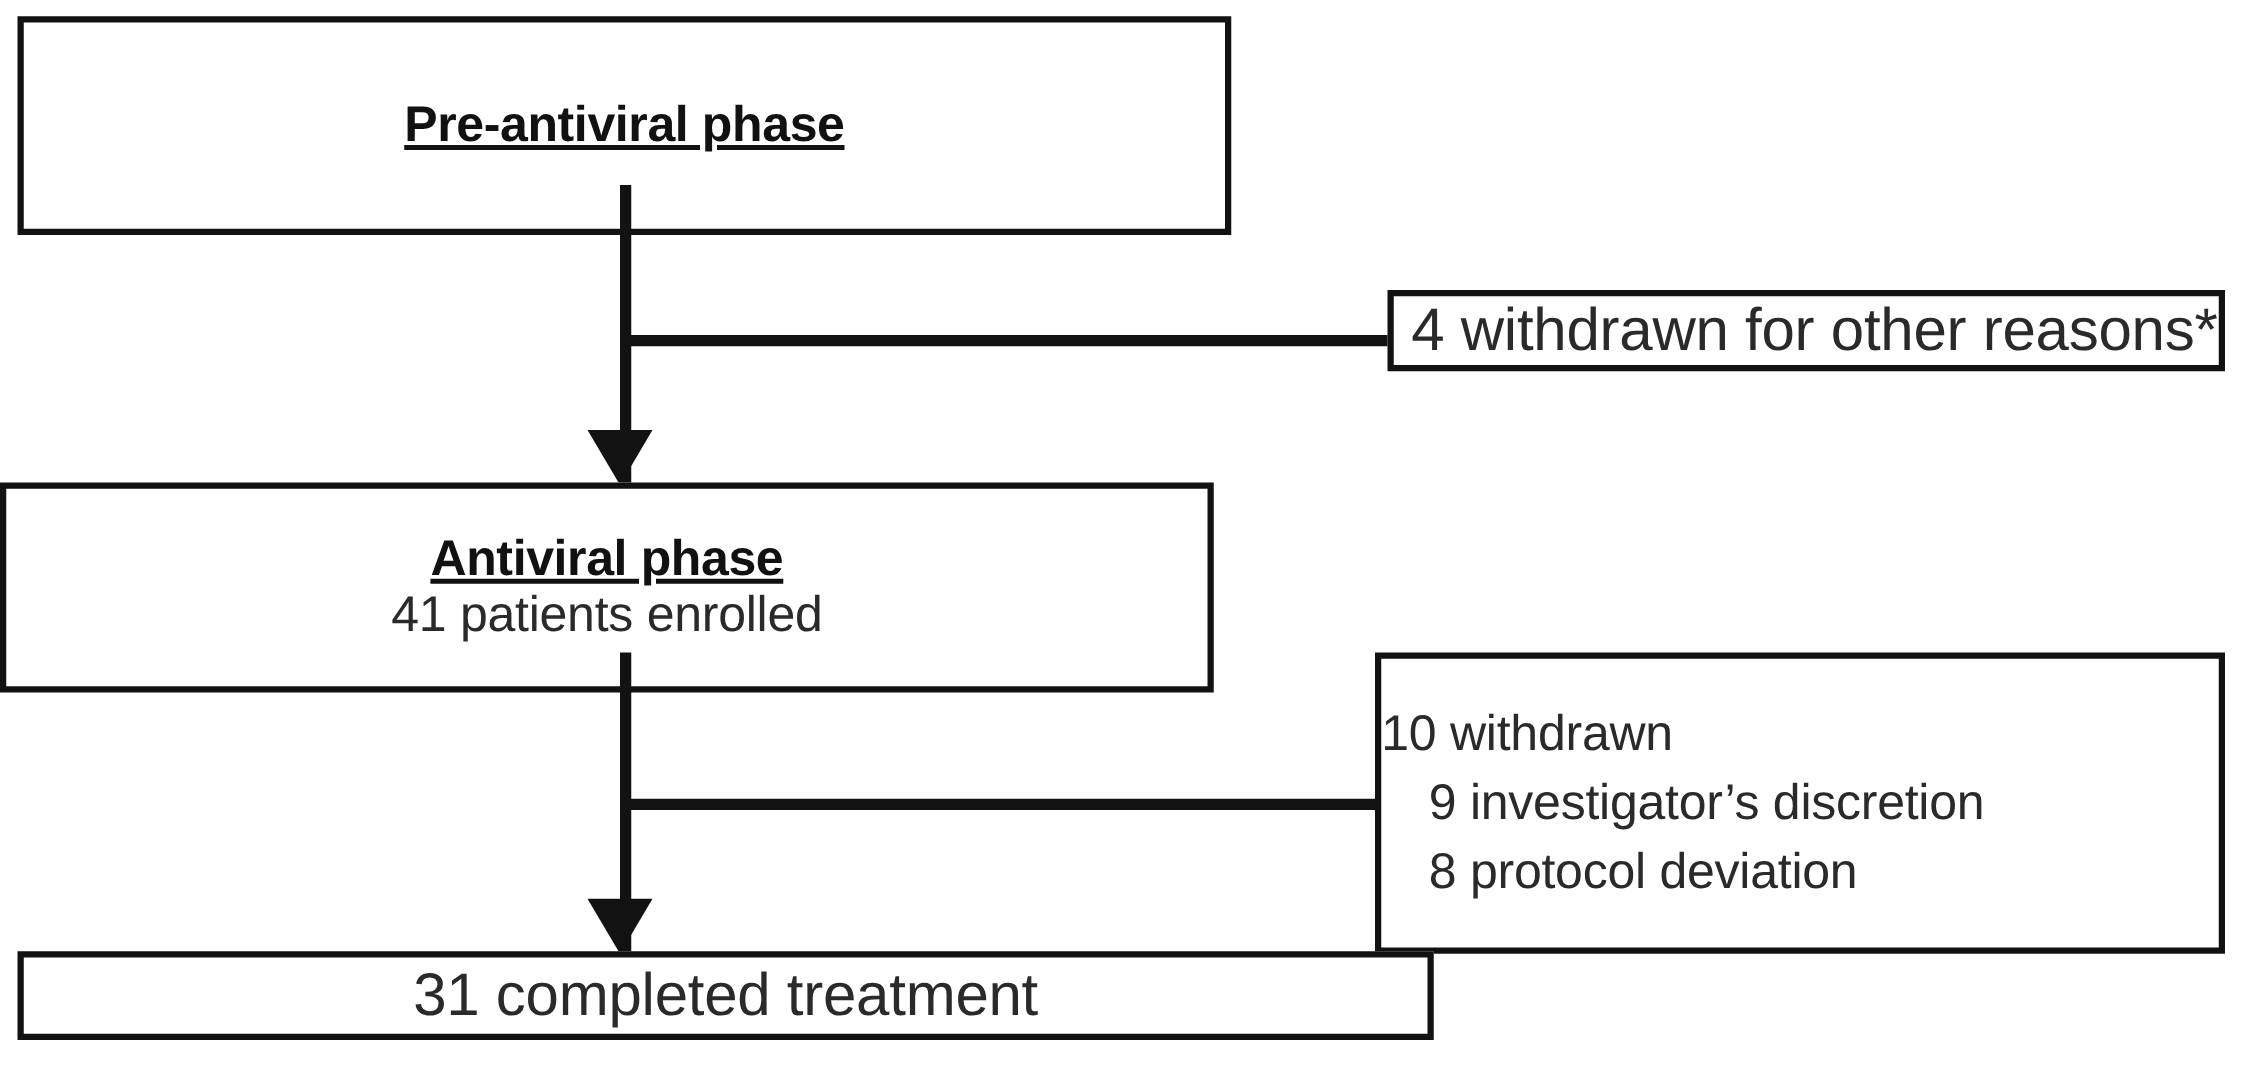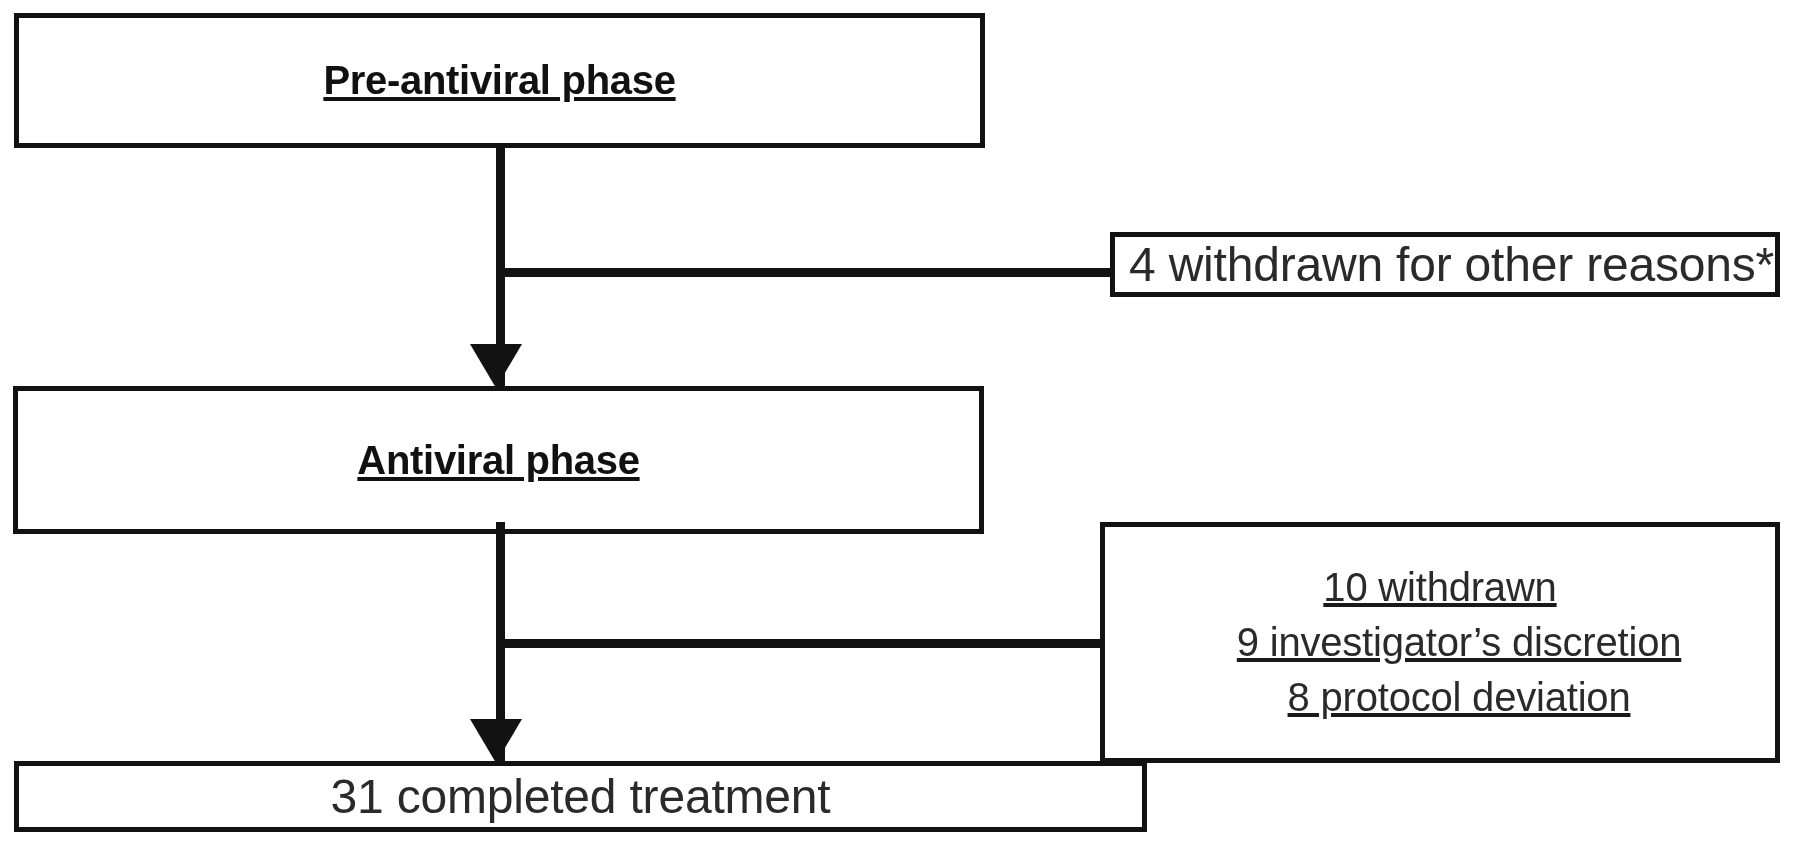--- a/index.html
+++ b/index.html
@@ -55,34 +55,33 @@
   }
   .node-single {
     font-size: 48px;
     font-weight: normal;
     letter-spacing: -0.2px;
     color: #2a2a2a;
     white-space: nowrap;
   }
 
   
-  #box-pre      { left: 14px;   top: 13px;  width: 971px; height: 135px; }
-  #box-anti     { left: 13px;   top: 386px; width: 971px; height: 148px; }
+  #box-pre      { left: 14px;   top: 13px;  width: 971px; height: 175px; }
+  #box-anti     { left: 0;   top: 386px; width: 971px; height: 168px; }
   #box-complete { left: 14px;   top: 761px; width: 1133px; height: 71px;  }
 
   #box-withdrawn-other {
     left: 1110px; top: 232px; width: 670px; height: 65px;
     padding-left: 14px;
     align-items: flex-start;
   }
   #box-withdrawn-list {
     left: 1100px; top: 522px; width: 680px; height: 241px;
-    align-items: center;
+    align-items: flex-start;
     justify-content: center;
-    text-decoration: underline;
   }
 
   .wd-line {
     font-size: 40px;
     line-height: 1.38;
     letter-spacing: -0.2px;
     color: #2a2a2a;
     white-space: nowrap;
   }
   .wd-line.indent { padding-left: 38px; }
@@ -129,20 +128,21 @@
   <div class="vline" id="vline-1"></div>
   <div class="hline" id="hline-1"></div>
   <div class="arrowhead" id="arrow-1"></div>
 
   <div class="node left-align" id="box-withdrawn-other">
     <div class="node-single">4 withdrawn for other reasons*</div>
   </div>
 
   <div class="node" id="box-anti">
     <div class="node-title">Antiviral phase</div>
+    <div class="node-sub">41 patients enrolled</div>
   </div>
 
   <div class="vline" id="vline-2"></div>
   <div class="hline" id="hline-2"></div>
   <div class="arrowhead" id="arrow-2"></div>
 
   <div class="node left-align" id="box-withdrawn-list">
     <div class="wd-line">10 withdrawn</div>
     <div class="wd-line indent">9 investigator’s discretion</div>
     <div class="wd-line indent">8 protocol deviation</div>

